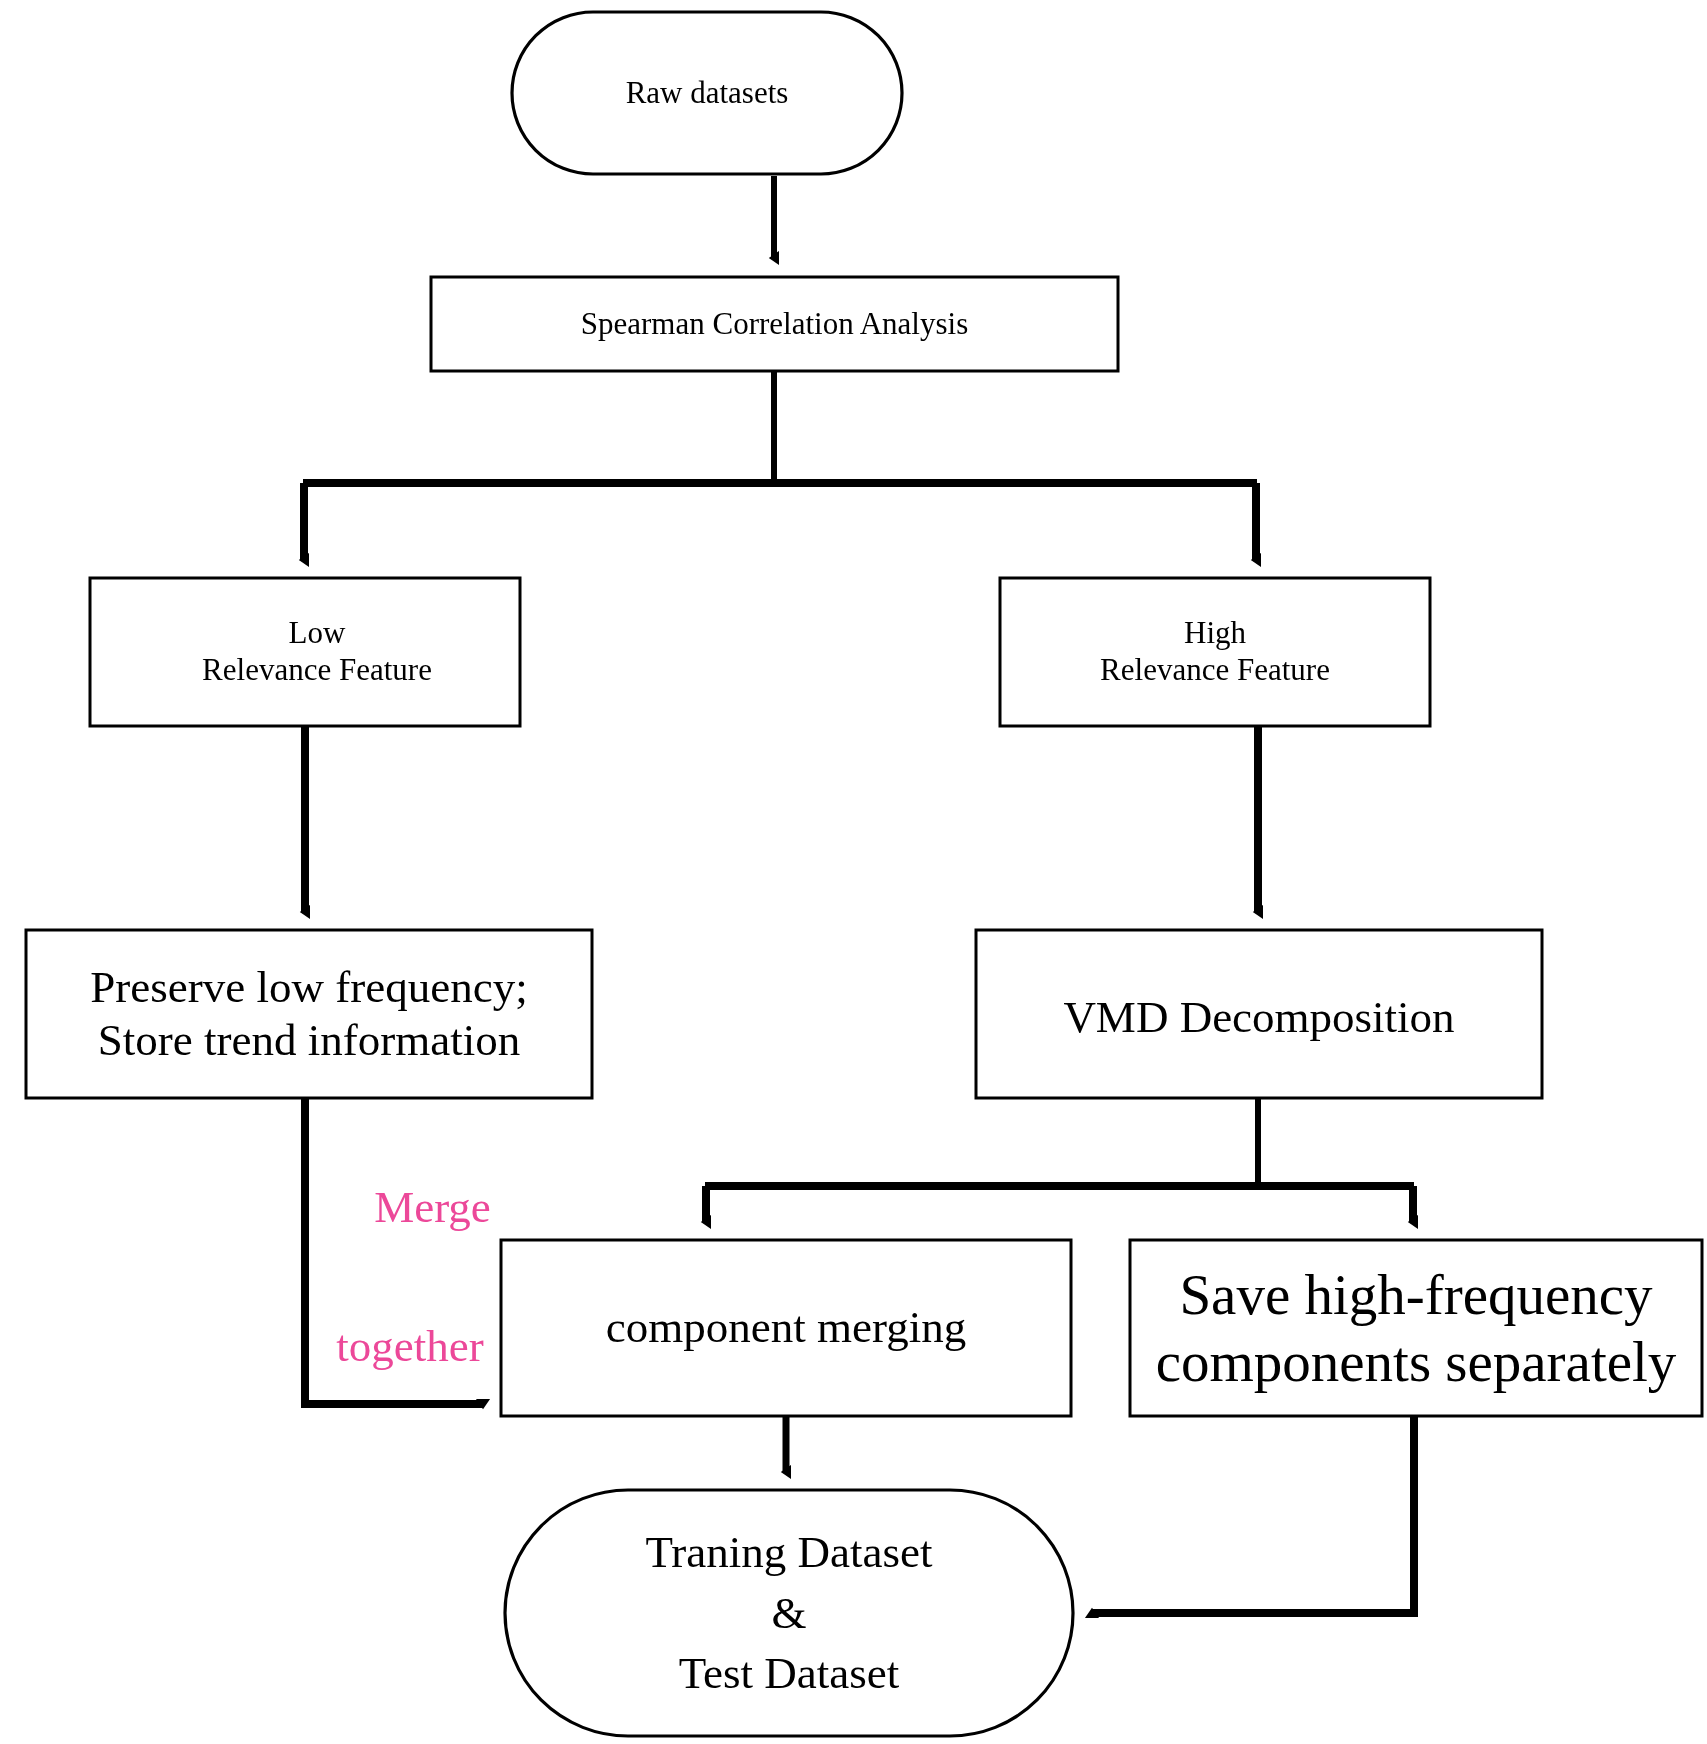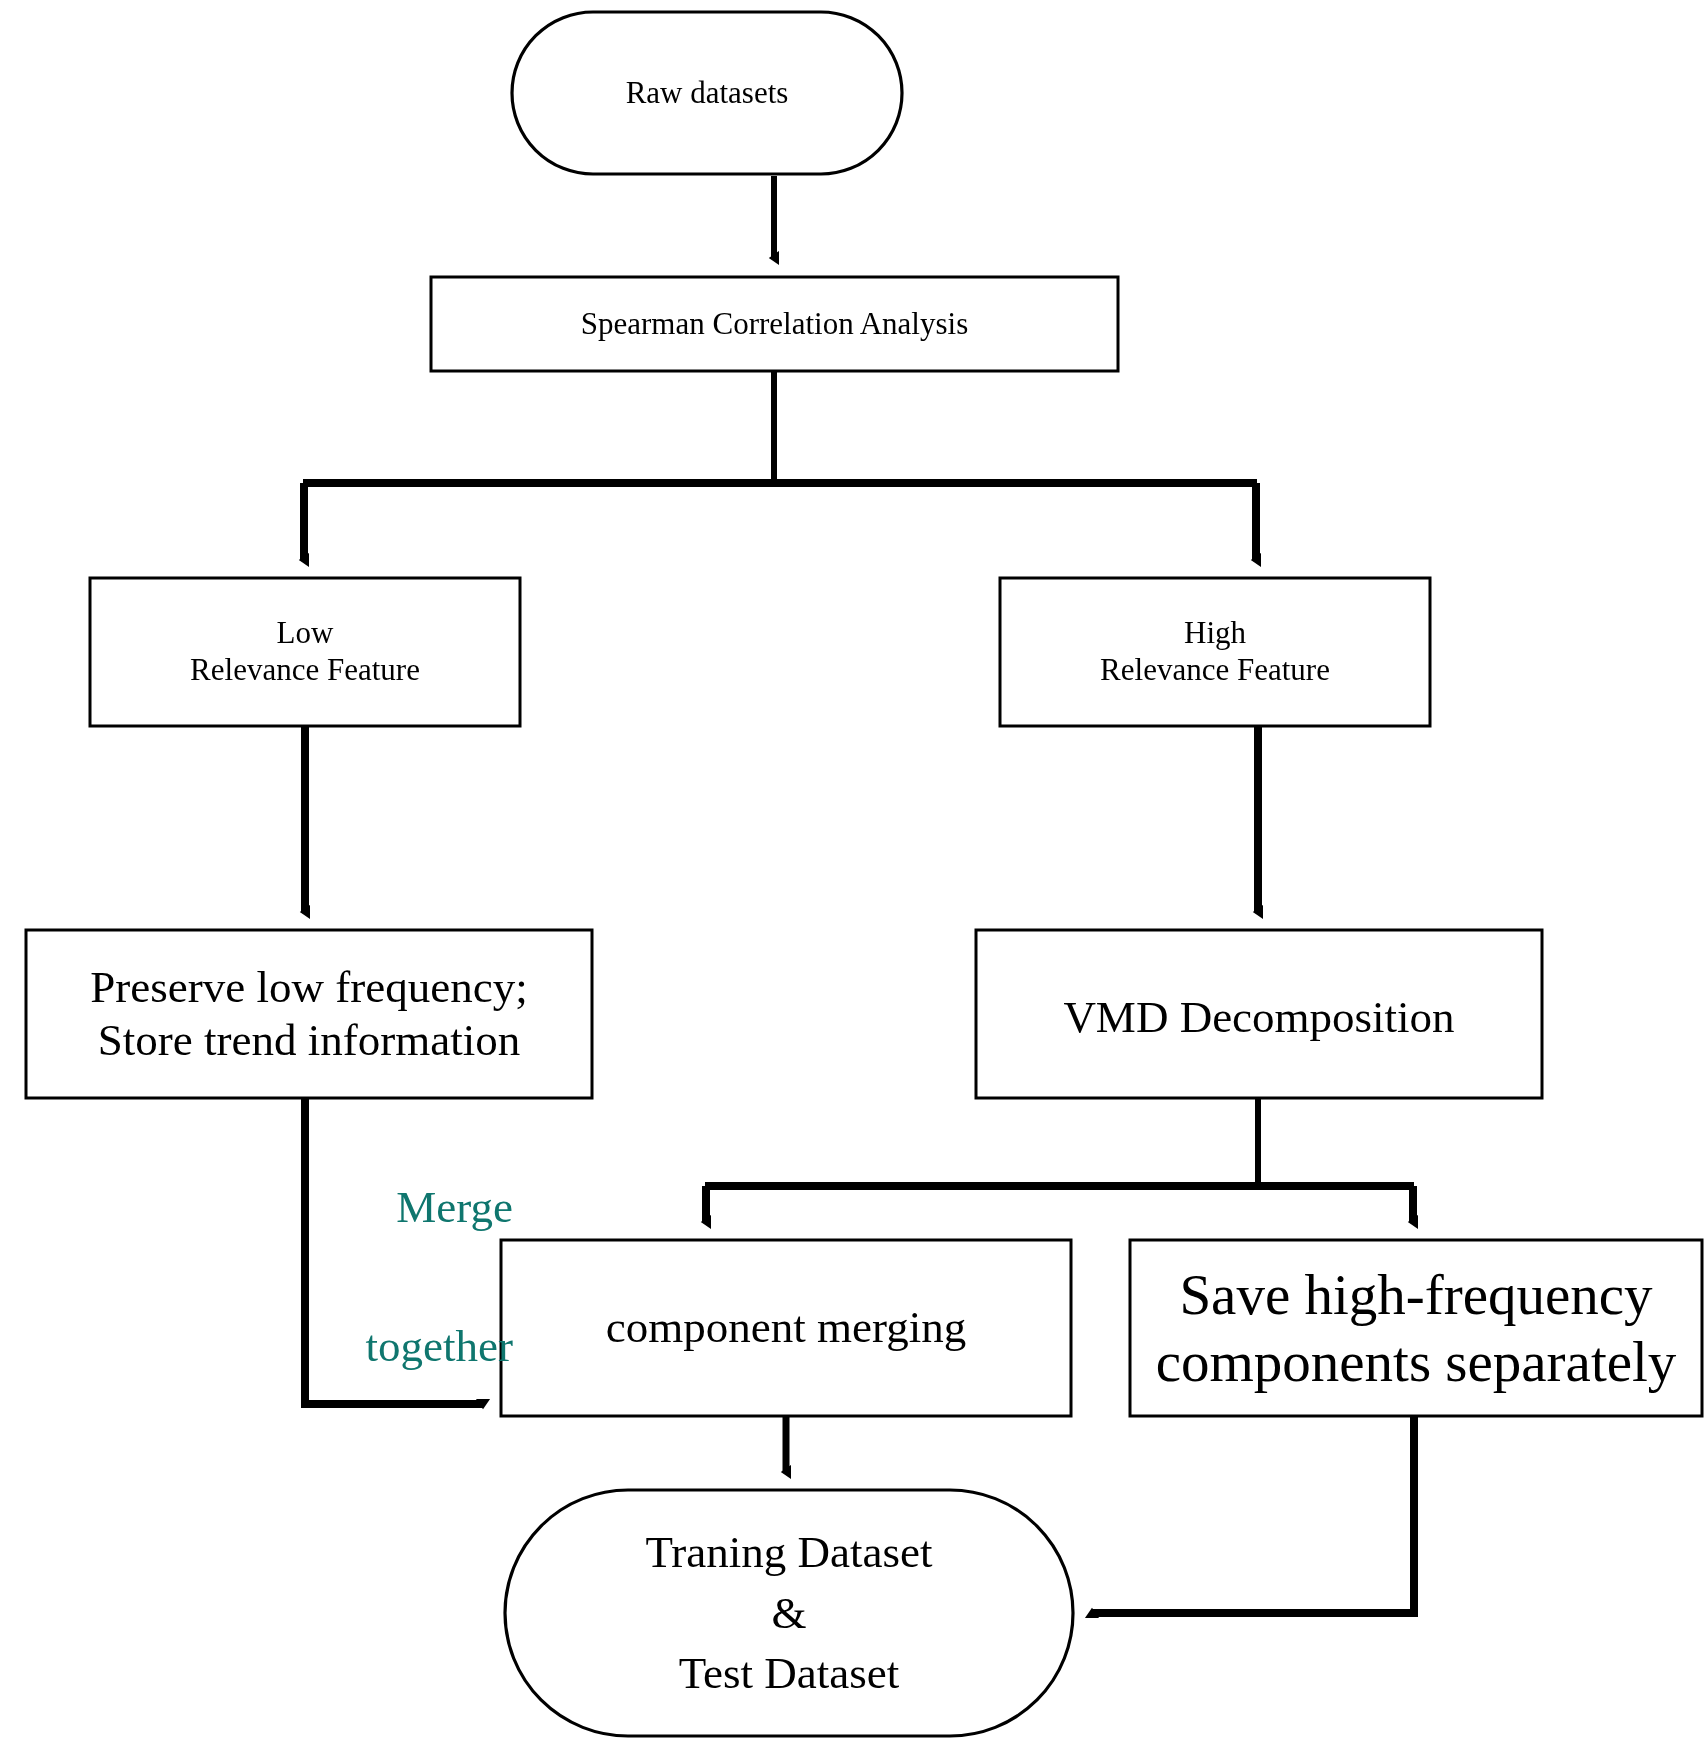--- a/index.html
+++ b/index.html
@@ -30,24 +30,25 @@
     justify-content: center;
     text-align: center;
     color: #000000;
     line-height: 1.18;
     white-space: pre;
     pointer-events: none;
   }
   .node-label span { display: block; }
   .edge-label {
     position: absolute;
-    color: #0f766e;
-    text-align: right;
+    color: #ec4899;
+    text-align: center;
     line-height: 1.25;
     white-space: pre;
+    margin-left: 12px;
   }
   .fs-lg  { font-size: 31px; }
   .fs-md  { font-size: 45px; }
   .fs-sm  { font-size: 57px; }
 </style>
 </head>
 <body>
 
 <div id="canvas">
 
@@ -106,21 +107,21 @@
   </svg>
 
   <div class="node-label fs-lg" style="left:512px; top:12px; width:390px; height:162px;">
     <span>Raw datasets</span>
   </div>
 
   <div class="node-label fs-lg" style="left:431px; top:277px; width:687px; height:94px;">
     <span>Spearman Correlation Analysis</span>
   </div>
 
-  <div class="node-label fs-lg" style="left:90px; top:578px; width:430px; height:148px;">
+  <div class="node-label fs-lg" style="left:90px; top:578px; width:430px; height:148px;padding-left:12px;">
     <span>Low</span>
     <span>Relevance Feature</span>
   </div>
 
   <div class="node-label fs-lg" style="left:1000px; top:578px; width:430px; height:148px;">
     <span>High</span>
     <span>Relevance Feature</span>
   </div>
 
   <div class="node-label fs-md" style="left:26px; top:930px; width:566px; height:168px;">

